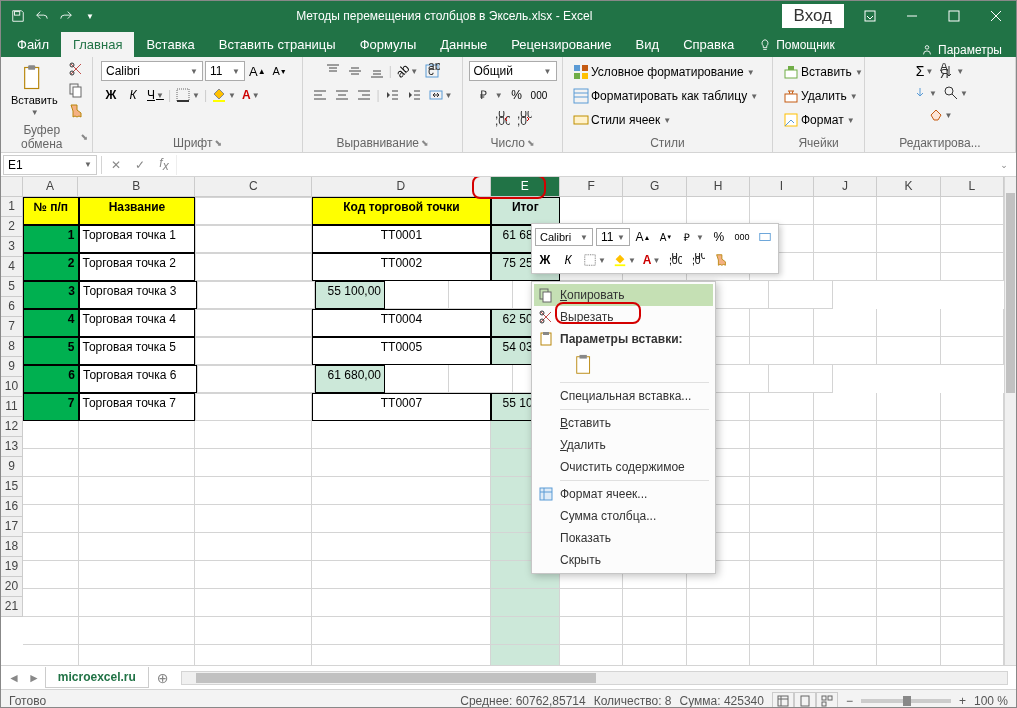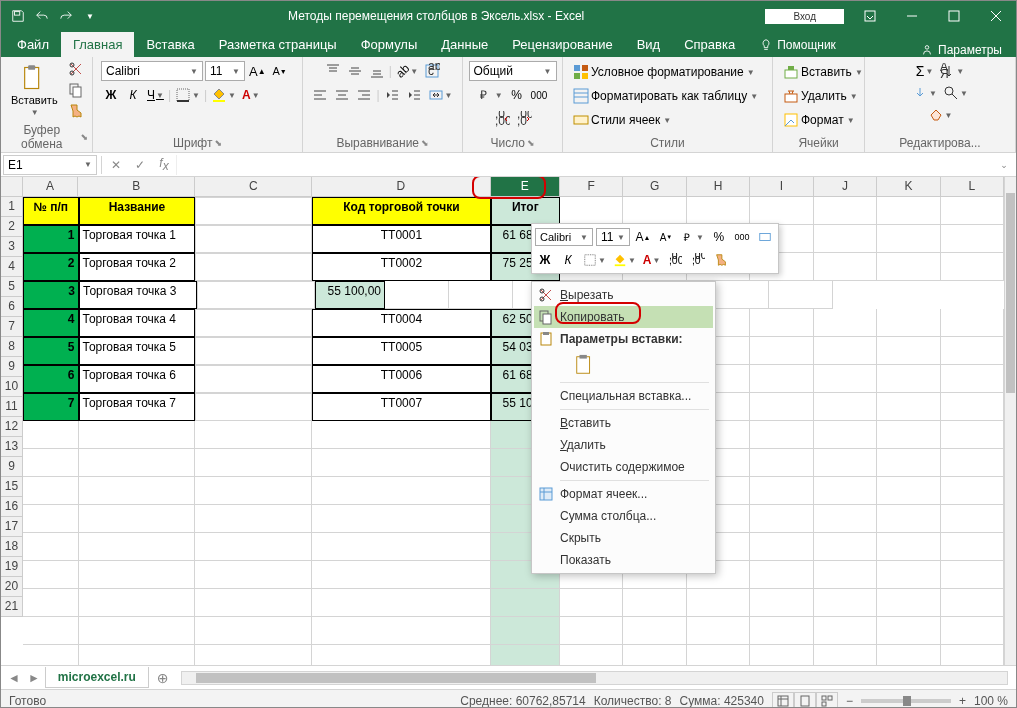--- a/index.html
+++ b/index.html
@@ -4,21 +4,21 @@
 <style>
 *{box-sizing:border-box;margin:0;padding:0;font-family:'Segoe UI',Tahoma,sans-serif;font-size:12px;user-select:none}
 body{background:#fff;width:1017px;height:708px;overflow:hidden;position:relative;border:1px solid #888}
 .titlebar{height:30px;background:#217346;display:flex;align-items:center;color:#fff}
 .qat{display:flex;align-items:center;gap:2px;padding:0 6px}
 .qat-btn{width:22px;height:22px;display:flex;align-items:center;justify-content:center;color:#fff;cursor:pointer}
 .qat-btn svg{width:14px;height:14px;fill:#fff}
 .title-txt{flex:1;text-align:center;font-size:12px}
 .win-ctrls{display:flex;align-items:center;gap:2px}
 .win-btn{width:40px;height:28px;display:flex;align-items:center;justify-content:center;cursor:pointer}
-.login-btn{background:#fff;color:#333;padding:2px 28px;font-size:10px;margin-right:6px;cursor:pointer}
+.login-btn{background:#fff;color:#333;padding:2px 12px;font-size:17px;margin-right:6px;cursor:pointer}
 .tabs{height:26px;background:#217346;display:flex;align-items:flex-end;padding:0 4px;gap:0}
 .tab{padding:5px 12px 5px;color:#fff;cursor:pointer;font-size:13px}
 .tab.active{background:#f3f3f3;color:#217346}
 .share{margin-left:auto;color:#fff;display:flex;align-items:center;gap:4px;padding:0 10px}
 .ribbon{height:96px;background:#f3f3f3;border-bottom:1px solid #d4d4d4;display:flex}
 .group{border-right:1px solid #d4d4d4;padding:2px 4px;display:flex;flex-direction:column;position:relative}
 .group-body{flex:1;display:flex;align-items:center;gap:2px}
 .group-label{text-align:center;font-size:11px;color:#666;padding:2px 0 0;display:flex;justify-content:center;align-items:center;gap:2px}
 .group-label .launcher{font-size:9px;color:#888}
 .big-btn{display:flex;flex-direction:column;align-items:center;justify-content:center;padding:2px 6px;cursor:pointer;gap:2px}
@@ -126,21 +126,21 @@
           <path d="M1 1l10 10M11 1L1 11" stroke="#fff"></path>
         </svg>
       </div>
   </div>
 </div>
 
 <div class="tabs">
   <div class="tab">Файл</div>
   <div class="tab active">Главная</div>
   <div class="tab">Вставка</div>
-  <div class="tab">Разметка страницы</div>
+  <div class="tab">Вставить страницы</div>
   <div class="tab">Формулы</div>
   <div class="tab">Данные</div>
   <div class="tab">Рецензирование</div>
   <div class="tab">Вид</div>
   <div class="tab">Справка</div>
   <div class="tab" style="display:flex;align-items:center;gap:4px">
       <svg width="14" height="14" viewBox="0 0 16 16">
         <path d="M8 2a4 4 0 00-2 7v2h4v-2a4 4 0 00-2-7z" fill="none" stroke="#fff"></path>
         <line x1="6" y1="13" x2="10" y2="13" stroke="#fff"></line>
       </svg>
@@ -616,21 +616,20 @@
         <div class="cell" style="width: 64px;"></div>
         <div class="cell" style="width: 64px;"></div>
         <div class="cell" style="width: 64px;"></div>
         <div class="cell" style="width: 64px;"></div>
         <div class="cell" style="width: 64px;"></div>
       </div>
       <div class="cell-row">
         <div class="cell idx-cell" style="width: 56px;">6</div>
         <div class="cell data-cell" style="width: 118px; text-align: left;">Торговая точка 6</div>
         <div class="cell" style="width: 118px; border: 1px solid rgb(212, 212, 212);"></div>
-        <div class="cell data-cell" style="width: 180px; text-align: center;">ТТ0006</div>
         <div class="cell col-sel data-cell" style="width: 70px; text-align: right;">61 680,00</div>
         <div class="cell" style="width: 64px;"></div>
         <div class="cell" style="width: 64px;"></div>
         <div class="cell" style="width: 64px;"></div>
         <div class="cell" style="width: 64px;"></div>
         <div class="cell" style="width: 64px;"></div>
         <div class="cell" style="width: 64px;"></div>
         <div class="cell" style="width: 64px;"></div>
       </div>
       <div class="cell-row">
@@ -898,34 +897,34 @@
       <div class="sm-btn">
           <svg width="14" height="14" viewBox="0 0 16 16">
             <path d="M3 2h6v5l4 3v4l-2-1-2 1-2-1-2 1V8z" fill="#f4b183" stroke="#b8860b"></path>
           </svg>
         </div>
     </div>
   </div>
 </div>
 
 <div class="context-menu" style="top:280px;left:530px">
+  <div class="ctx-item highlighted">
+      <svg class="ico" viewBox="0 0 16 16">
+        <rect x="2" y="2" width="8" height="10" fill="none" stroke="#666"></rect>
+        <rect x="5" y="5" width="8" height="10" fill="#fff" stroke="#666"></rect>
+      </svg>
+      <span class="underline-first">Копировать</span>
+    </div>
   <div class="ctx-item">
       <svg class="ico" viewBox="0 0 16 16">
         <path d="M3 13l10-10M3 3l10 10" stroke="#c0504d"></path>
         <circle cx="4" cy="12" r="2" fill="none" stroke="#333"></circle>
         <circle cx="4" cy="4" r="2" fill="none" stroke="#333"></circle>
       </svg>
       <span class="underline-first">Вырезать</span>
-    </div>
-  <div class="ctx-item highlighted">
-      <svg class="ico" viewBox="0 0 16 16">
-        <rect x="2" y="2" width="8" height="10" fill="none" stroke="#666"></rect>
-        <rect x="5" y="5" width="8" height="10" fill="#fff" stroke="#666"></rect>
-      </svg>
-      <span class="underline-first">Копировать</span>
     </div>
   <div class="ctx-item">
       <svg class="ico" viewBox="0 0 16 16">
         <rect x="3" y="2" width="10" height="12" fill="#fff" stroke="#b8860b"></rect>
         <rect x="5" y="1" width="6" height="3" fill="#888"></rect>
       </svg>
       <span style="font-weight:bold">Параметры вставки:</span>
     </div>
   <div class="ctx-item" style="padding-left:40px">
       <svg width="22" height="22" viewBox="0 0 24 24">
@@ -953,24 +952,24 @@
         <rect x="2" y="2" width="12" height="12" fill="#deebf7" stroke="#5b9bd5"></rect>
         <line x1="2" y1="6" x2="14" y2="6" stroke="#5b9bd5"></line>
         <line x1="6" y1="2" x2="6" y2="14" stroke="#5b9bd5"></line>
       </svg>
       <span>Формат ячеек...</span>
     </div>
   <div class="ctx-item">
       <span>Сумма столбца...</span>
     </div>
   <div class="ctx-item">
+      <span>Показать</span>
+    </div>
+  <div class="ctx-item">
       <span>Скрыть</span>
-    </div>
-  <div class="ctx-item">
-      <span>Показать</span>
     </div>
   <div class="ctx-hl" style="top:20px;left:23px;width:86px;height:22px"></div>
 </div>
 
 <div class="sheet-tabs">
   <div class="sheet-nav">
     <span>◄</span>
     <span>►</span>
   </div>
   <div class="sheet-tab">microexcel.ru</div>

